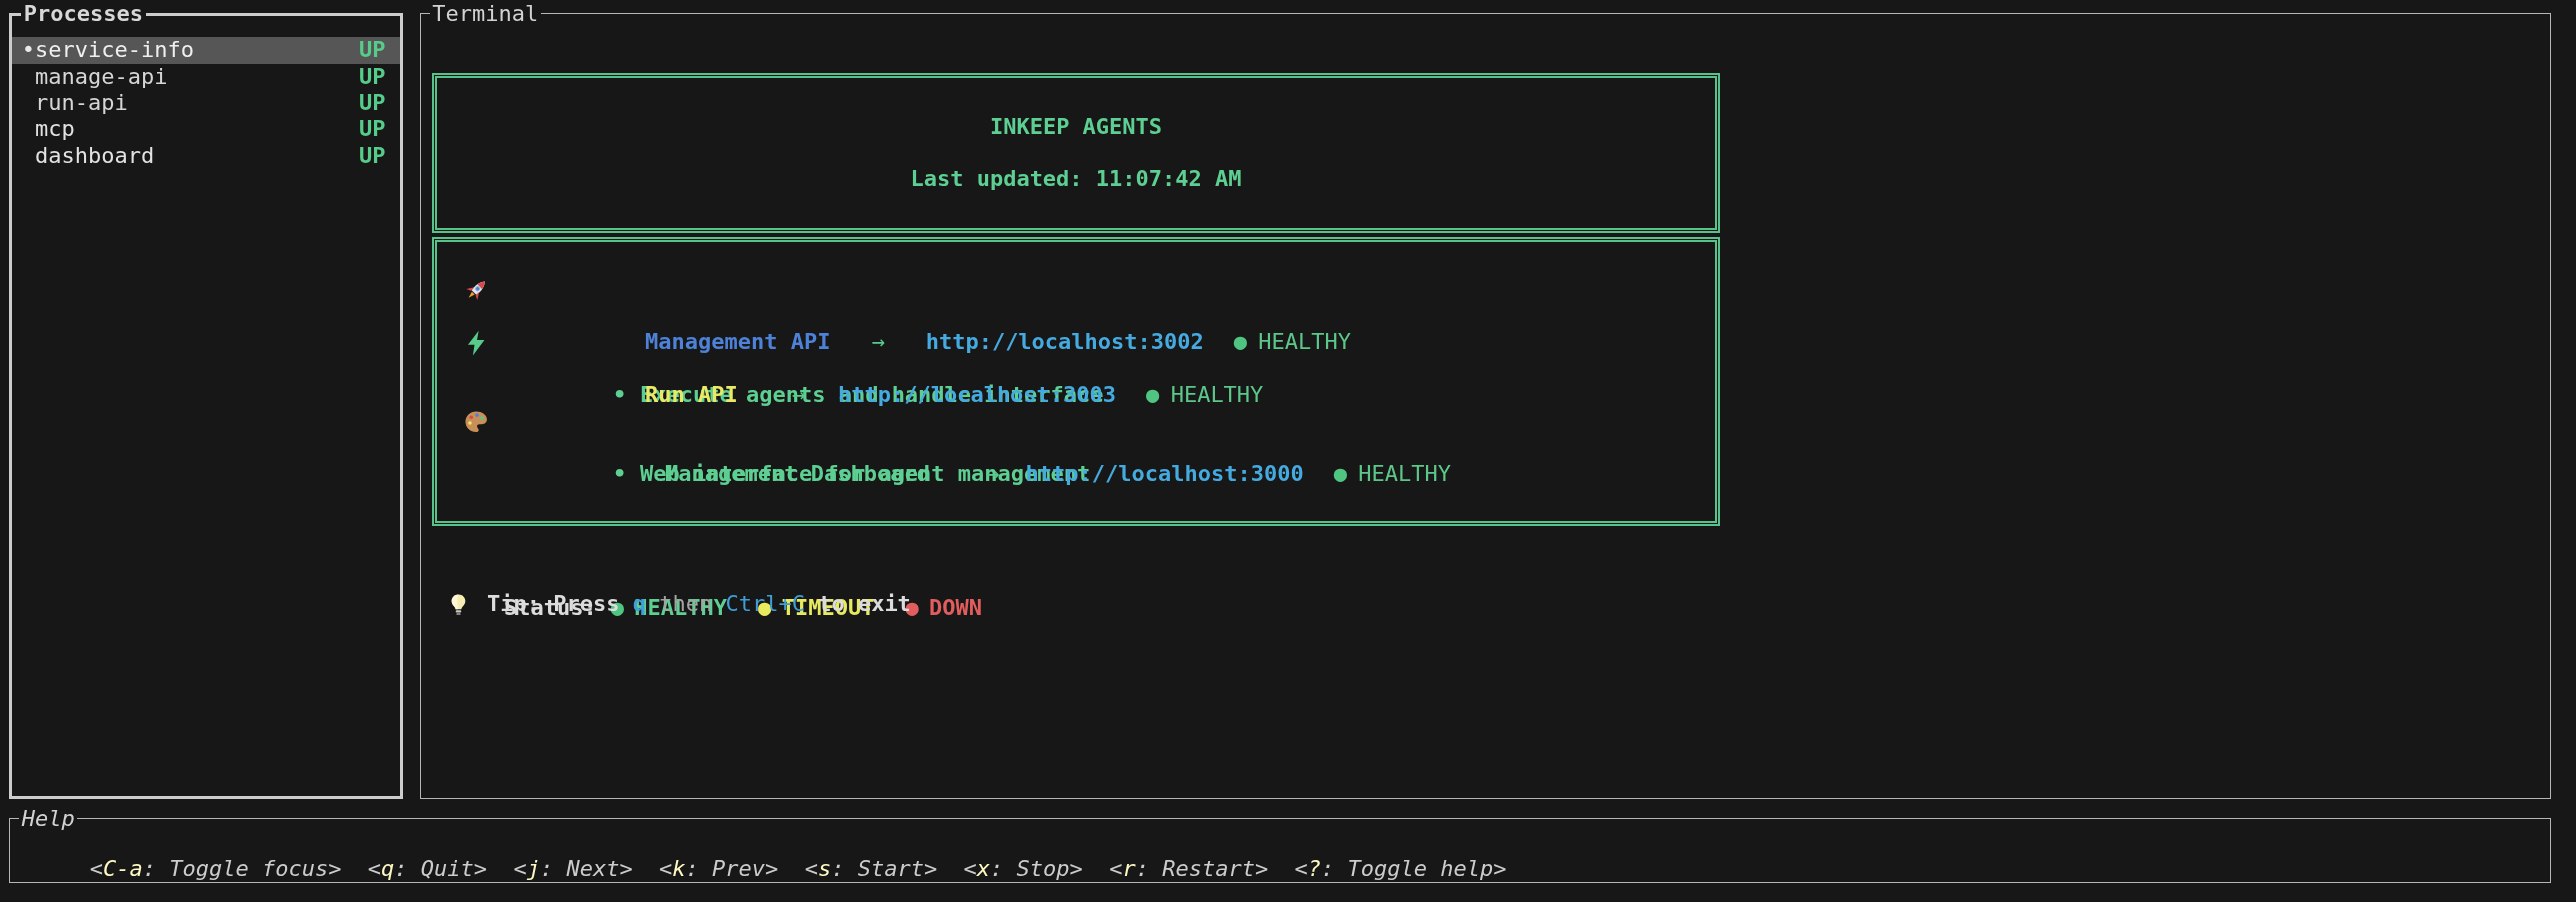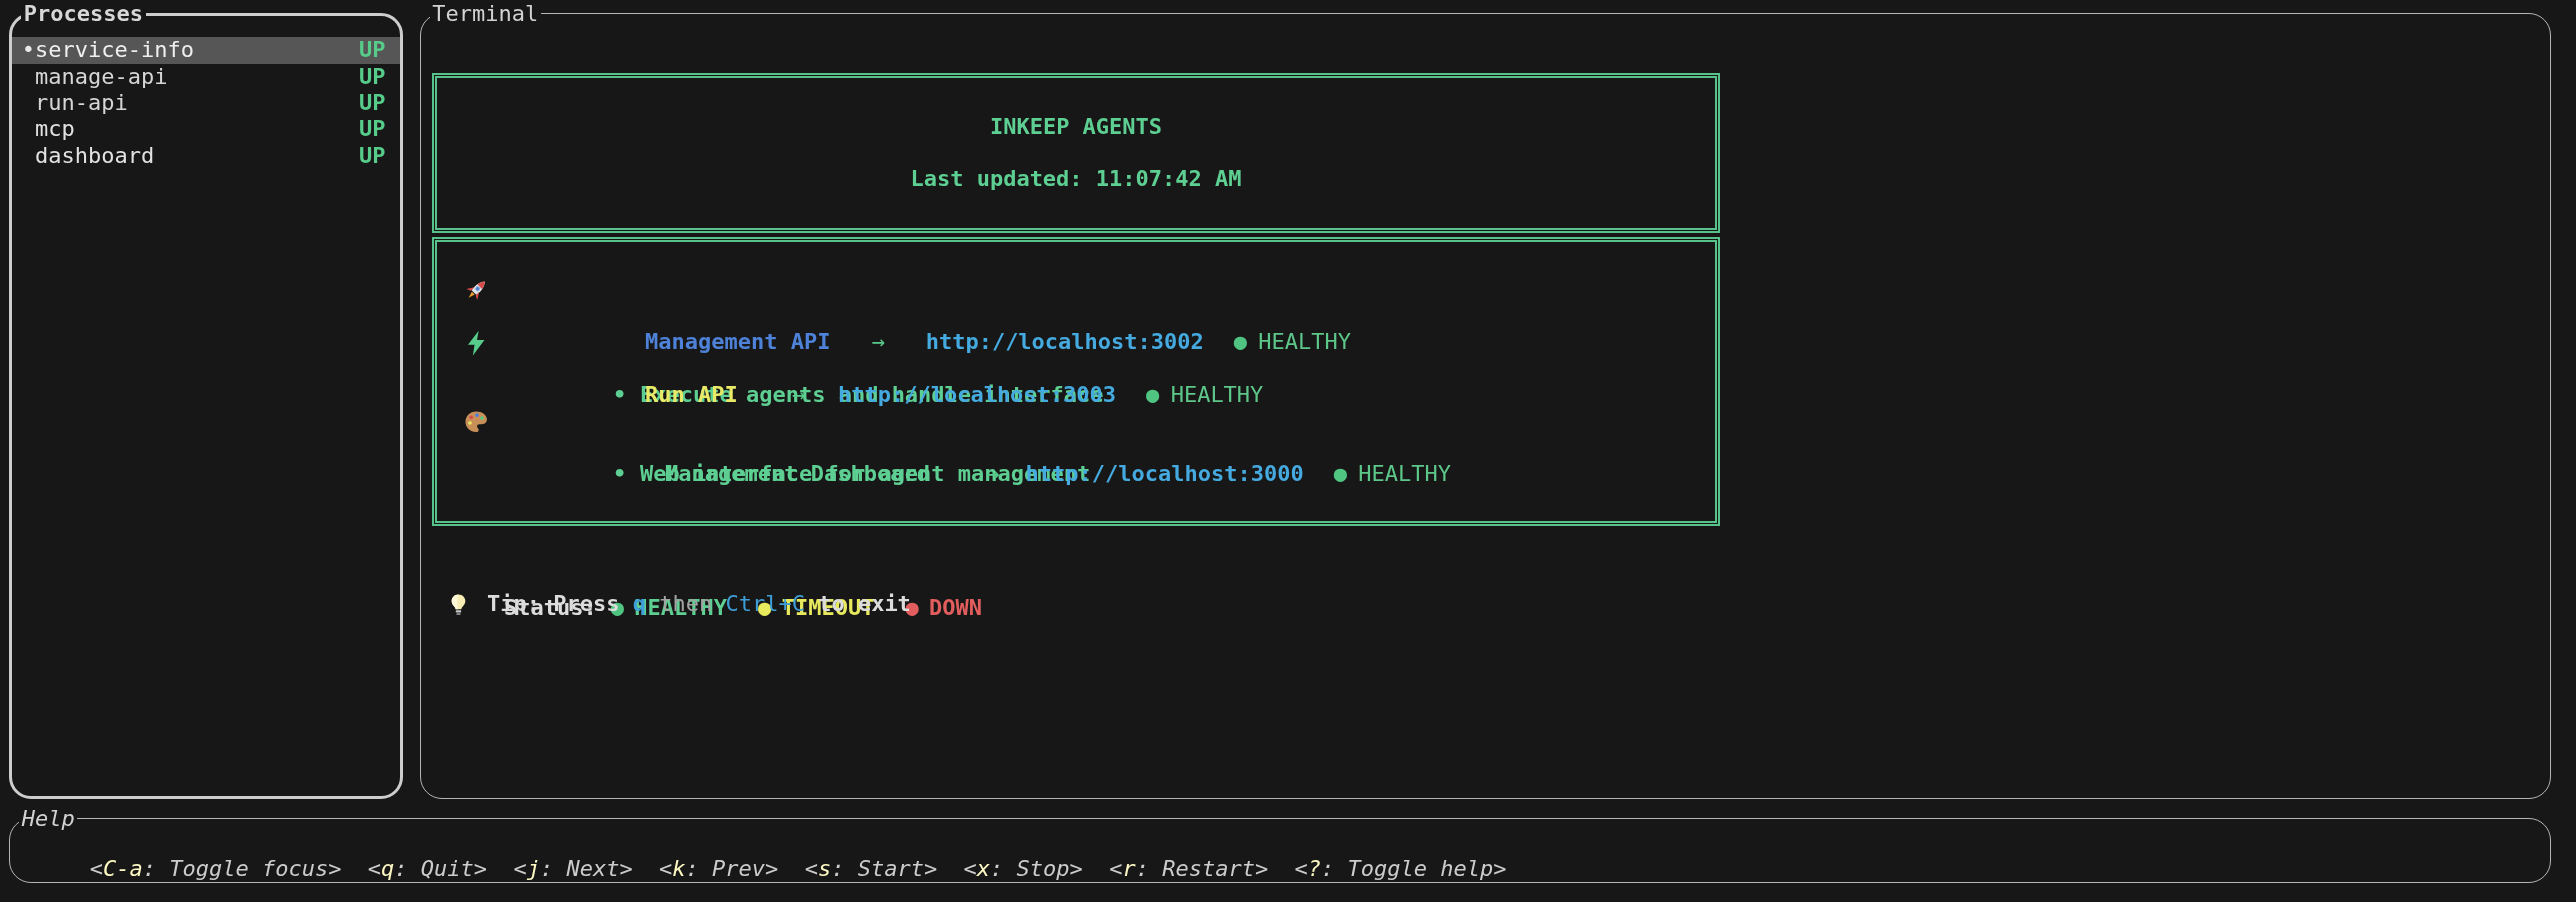--- a/index.html
+++ b/index.html
@@ -2,21 +2,21 @@
 <html style="font-size:15px"><head>
 <meta charset="utf-8">
 <style>
   html,body{margin:0;padding:0;background:#141414;}
   body{
     width:2576px;height:903px;position:relative;overflow:hidden;
     font-family:"DejaVu Sans Mono",monospace;
     font-size:22px;line-height:26.4px;color:#d8d8d8;
     background:#171717;
   }
-  .panel{position:absolute;background:#171717;box-sizing:border-box;border-radius:22px;}
+  .panel{position:absolute;background:#171717;box-sizing:border-box;}
   .panel-title{
     position:absolute;top:-13.2px;left:8.5px;height:25.5px;line-height:25.5px;
     background:#171717;padding:0 2.8px;color:#d2d2d2;z-index:3;white-space:pre;
   }
   
   #processes{left:9.4px;top:13.2px;width:394px;height:786px;border:3.8px solid #cdcdcd;}
   #processes .panel-title{font-weight:bold;color:#d8d8d8;top:-15px;}
   .proc-list{padding-top:21px;}
   .proc-row{
     height:26.4px;display:flex;align-items:center;

